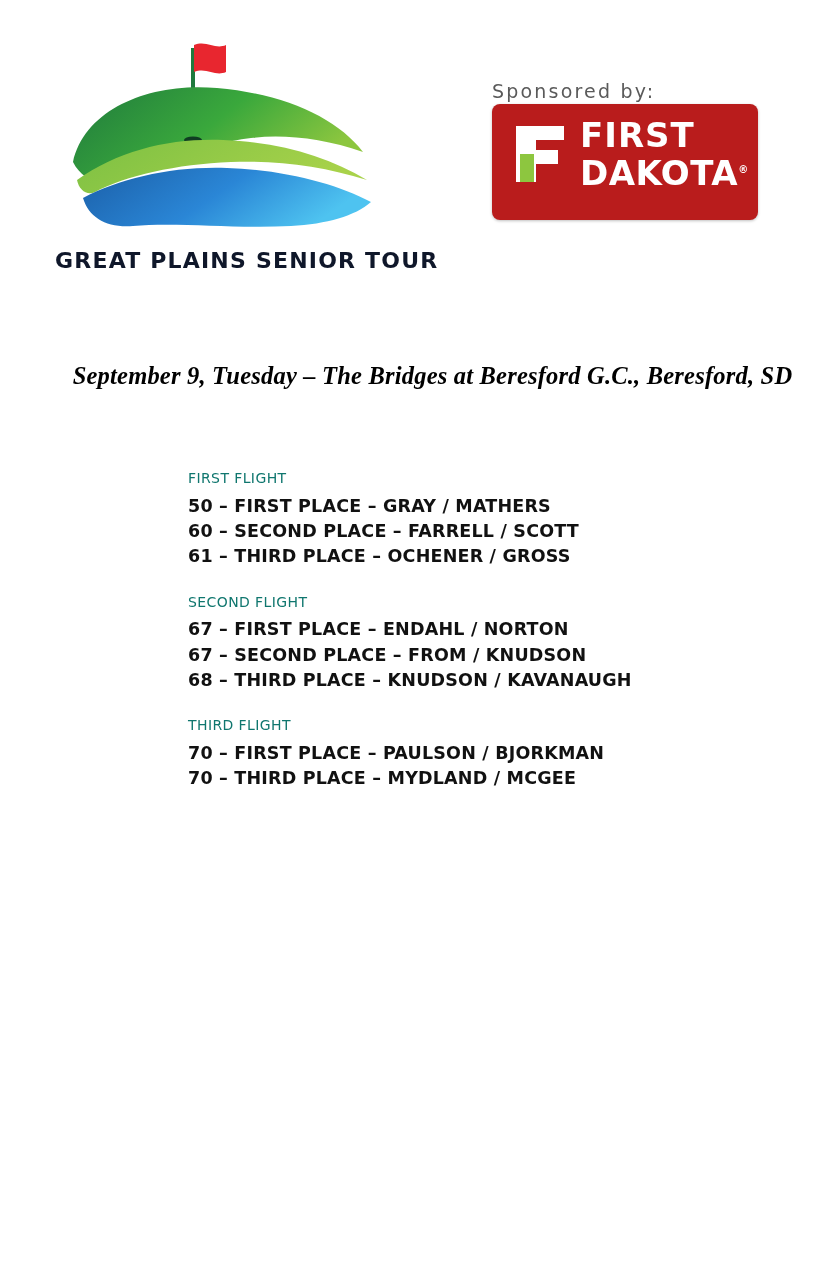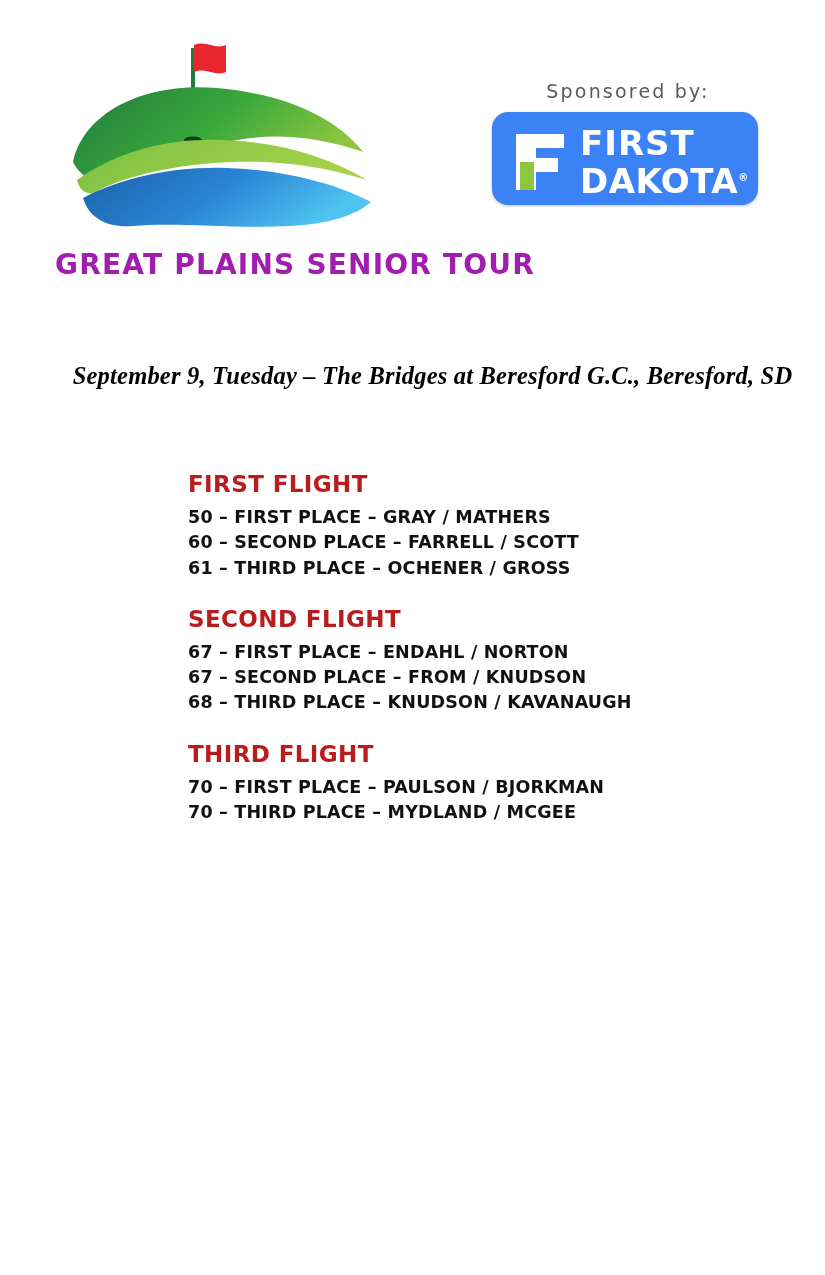--- a/index.html
+++ b/index.html
@@ -36,46 +36,45 @@
     width: 330px;
     height: 200px;
   }
   .logo-wordmark {
     position: absolute;
     left: 0;
     top: 218px;
     width: 330px;
     text-align: center;
     font-family: "DejaVu Sans", sans-serif;
-    font-size: 28px;
+    font-size: 22px;
     font-weight: bold;
     letter-spacing: 1.2px;
-    color: #a21caf;
+    color: #0f172a;
     white-space: nowrap;
   }
 
   .sponsor-block {
     position: absolute;
     left: 492px;
     top: 80px;
     width: 272px;
   }
   .sponsor-label {
     font-family: "DejaVu Sans", sans-serif;
     font-size: 19px;
     color: #5a5a5a;
     letter-spacing: 2.2px;
-    text-align: center;
-    margin-bottom: 10px;
+    margin-bottom: 2px;
   }
   .sponsor-logo {
     width: 266px;
-    height: 93px;
-    background: #3b82f6;
-    border-radius: 16px;
+    height: 116px;
+    background: #b91c1c;
+    border-radius: 8px;
     position: relative;
     overflow: hidden;
     box-shadow: 0 1px 3px rgba(0,0,0,0.25);
   }
   .fd-mark {
     position: absolute;
     left: 22px;
     top: 20px;
     width: 52px;
     height: 60px;
@@ -129,23 +128,23 @@
     width: 600px;
   }
   .flight {
     margin-bottom: 24px;
   }
   .flight:last-child {
     margin-bottom: 0;
   }
   .flight-title {
     font-family: "DejaVu Sans", sans-serif;
-    font-size: 23px;
-    font-weight: bold;
-    color: #b91c1c;
+    font-size: 14px;
+    font-weight: normal;
+    color: #0f766e;
     letter-spacing: 0.4px;
     line-height: 1.25;
     margin-bottom: 6px;
   }
   .result-row {
     font-family: "DejaVu Sans", sans-serif;
     font-size: 17.5px;
     font-weight: bold;
     color: #111111;
     letter-spacing: 0.2px;

